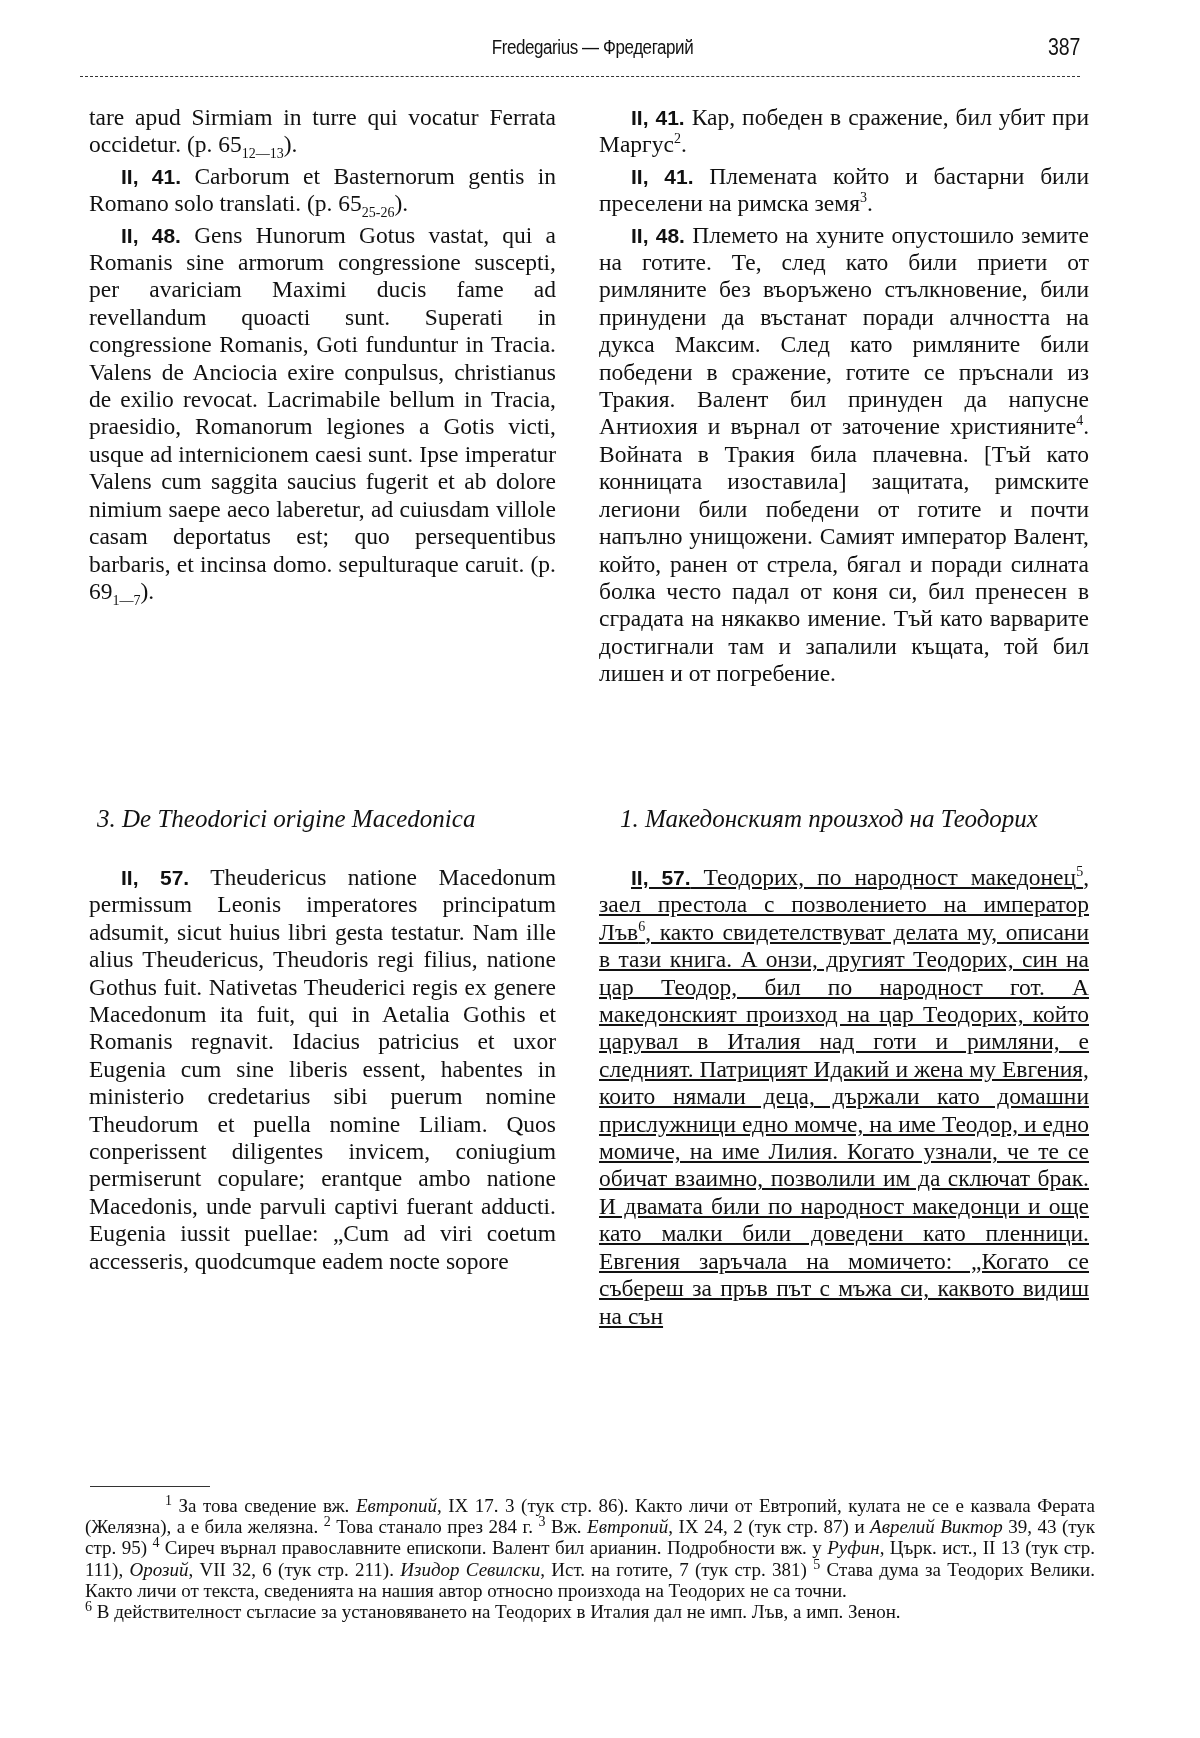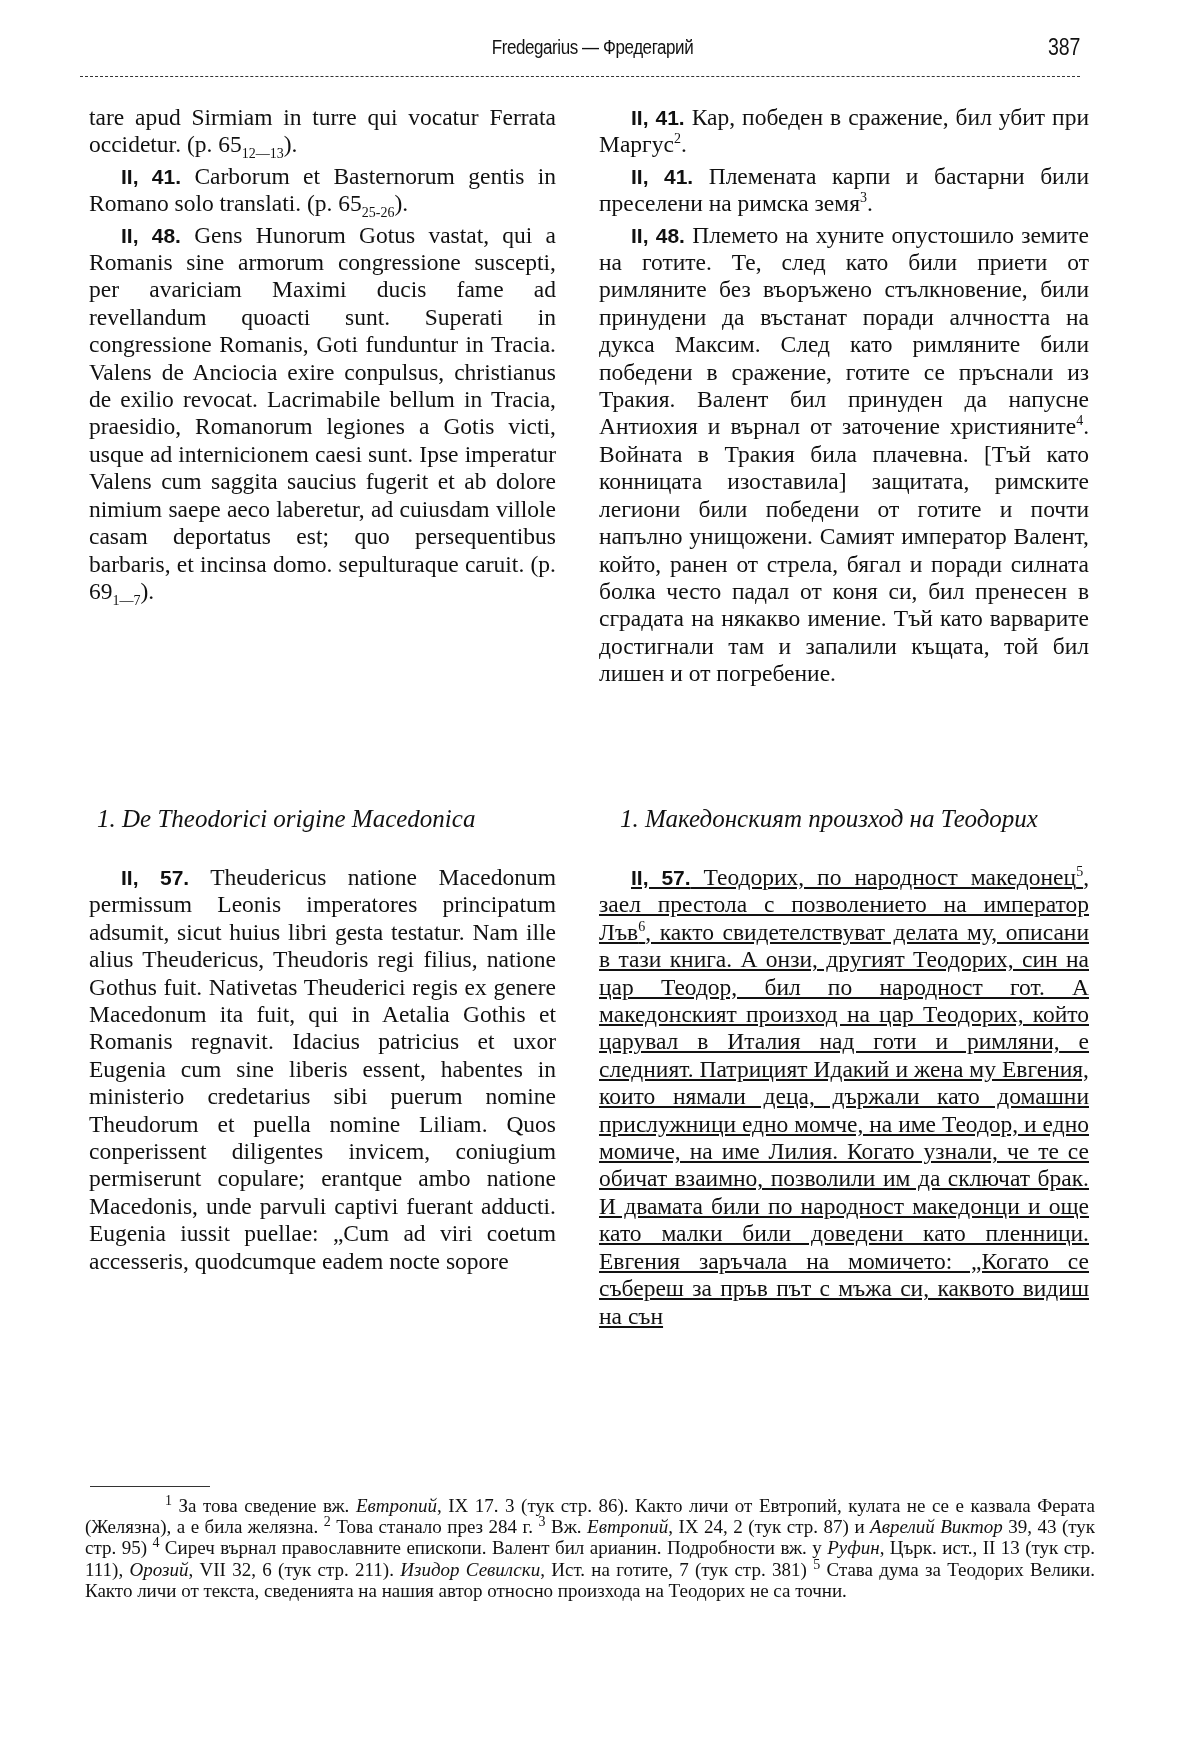--- a/index.html
+++ b/index.html
@@ -58,31 +58,32 @@
 <div class="header-rule"></div>
 
 <div class="col col-left" style="top:100px;">
   <p><span>tare apud Sirmiam in turre qui vocatur Ferrata occidetur. (p. 65</span><sub>12—13</sub><span>).</span></p>
   <p class="ind"><span class="ref">II, 41.</span><span> Carborum et Basternorum gentis in Romano solo translati. (p. 65</span><sub>25-26</sub><span>).</span></p>
   <p class="ind"><span class="ref">II, 48.</span><span> Gens Hunorum Gotus vastat, qui a Romanis sine armorum congressione suscepti, per avariciam Maximi ducis fame ad revellandum quoacti sunt. Superati in congressione Romanis, Goti funduntur in Tracia. Valens de Anciocia exire conpulsus, christianus de exilio revocat. Lacrimabile bellum in Tracia, praesidio, Romanorum legiones a Gotis victi, usque ad internicionem caesi sunt. Ipse imperatur Valens cum saggita saucius fugerit et ab dolore nimium saepe aeco laberetur, ad cuiusdam villole casam deportatus est; quo persequentibus barbaris, et incinsa domo. sepulturaque caruit. (p. 69</span><sub>1—7</sub><span>).</span></p>
 </div>
 
 <div class="col col-right" style="top:100px;">
   <p class="ind"><span class="ref">II, 41.</span><span> Кар, победен в сражение, бил убит при Маргус</span><sup>2</sup><span>.</span></p>
-  <p class="ind"><span class="ref">II, 41.</span><span> Племената карпи и бастарни били преселени на римска земя</span><sup>3</sup><span>.</span></p>
+  <p class="ind"><span class="ref">II, 41.</span><span> Племената който и бастарни били преселени на римска земя</span><sup>3</sup><span>.</span></p>
   <p class="ind"><span class="ref">II, 48.</span><span> Племето на хуните опустошило земите на готите. Те, след като били приети от римляните без въоръжено стълкновение, били принудени да въстанат поради алчността на дукса Максим. След като римляните били победени в сражение, готите се пръснали из Тракия. Валент бил принуден да напусне Антиохия и върнал от заточение християните</span><sup>4</sup><span>. Войната в Тракия била плачевна. [Тъй като конницата изоставила] защитата, римските легиони били победени от готите и почти напълно унищожени. Самият император Валент, който, ранен от стрела, бягал и поради силната болка често падал от коня си, бил пренесен в сградата на някакво имение. Тъй като варварите достигнали там и запалили къщата, той бил лишен и от погребение.</span></p>
 </div>
 
-<div class="sect-title" style="left:97px; top:805px;">1. De Theodorici origine Macedonica</div>
+<div class="sect-title" style="left:97px; top:805px;">3. De Theodorici origine Macedonica</div>
 <div class="sect-title" style="left:620px; top:805px;">1. Македонският произход на Теодорих</div>
 
 <div class="col col-left" style="top:860px;">
   <p class="ind"><span class="ref">II, 57.</span><span> Theudericus natione Macedonum permissum Leonis imperatores principatum adsumit, sicut huius libri gesta testatur. Nam ille alius Theudericus, Theudoris regi filius, natione Gothus fuit. Nativetas Theuderici regis ex genere Macedonum ita fuit, qui in Aetalia Gothis et Romanis regnavit. Idacius patricius et uxor Eugenia cum sine liberis essent, habentes in ministerio credetarius sibi puerum nomine Theudorum et puella nomine Liliam. Quos conperissent diligentes invicem, coniugium permiserunt copulare; erantque ambo natione Macedonis, unde parvuli captivi fuerant adducti. Eugenia iussit puellae: „Cum ad viri coetum accesseris, quodcumque eadem nocte sopore</span></p>
 </div>
 
 <div class="col col-right" style="top:860px;text-decoration:underline;">
   <p class="ind"><span class="ref">II, 57.</span><span> Теодорих, по народност македонец</span><sup>5</sup><span>, заел престола с позволението на император Лъв</span><sup>6</sup><span>, както свидетелствуват делата му, описани в тази книга. А онзи, другият Теодорих, син на цар Теодор, бил по народност гот. А македонският произход на цар Теодорих, който царувал в Италия над готи и римляни, е следният. Патрицият Идакий и жена му Евгения, които нямали деца, държали като домашни прислужници едно момче, на име Теодор, и едно момиче, на име Лилия. Когато узнали, че те се обичат взаимно, позволили им да сключат брак. И двамата били по народност македонци и още като малки били доведени като пленници. Евгения заръчала на момичето: „Когато се събереш за пръв път с мъжа си, каквото видиш на сън</span></p>
 </div>
 
 <div class="footnote-rule"></div>
 <div class="footnotes">
   <p><sup>1</sup><span> За това сведение вж. </span><i>Евтропий</i><span>, IX 17. 3 (тук стр. 86). Както личи от Евтропий, кулата не се е казвала Ферата (Желязна), а е била желязна.</span> <sup>2</sup><span> Това станало през 284 г.</span> <sup>3</sup><span> Вж. </span><i>Евтропий</i><span>, IX 24, 2 (тук стр. 87) и </span><i>Аврелий Виктор</i><span> 39, 43 (тук стр. 95)</span> <sup>4</sup><span> Сиреч върнал православните епископи. Валент бил арианин. Подробности вж. у </span><i>Руфин</i><span>, Църк. ист., II 13 (тук стр. 111), </span><i>Орозий</i><span>, VII 32, 6 (тук стр. 211). </span><i>Изидор Севилски</i><span>, Ист. на готите, 7 (тук стр. 381)</span> <sup>5</sup><span> Става дума за Теодорих Велики. Както личи от текста, сведенията на нашия автор относно произхода на Теодорих не са точни.</span></p>
+  <p style="text-indent:0;"><sup>6</sup><span> В действителност съгласие за установяването на Теодорих в Италия дал не имп. Лъв, а имп. Зенон.</span></p>
 </div>
 
 </body></html>

